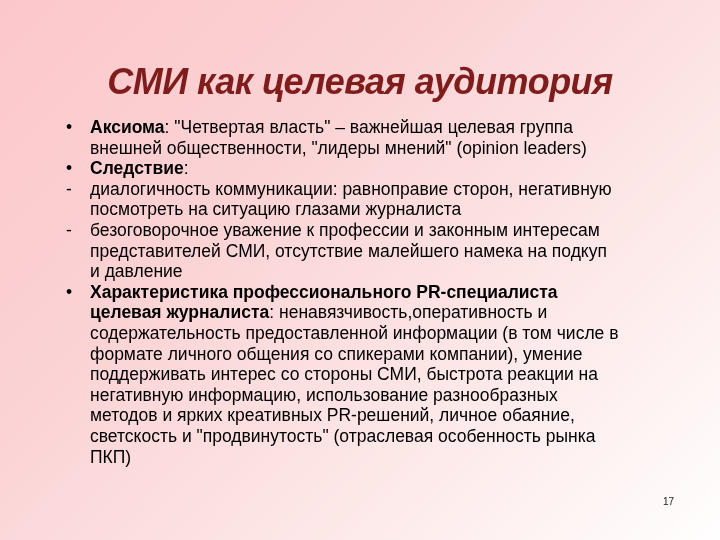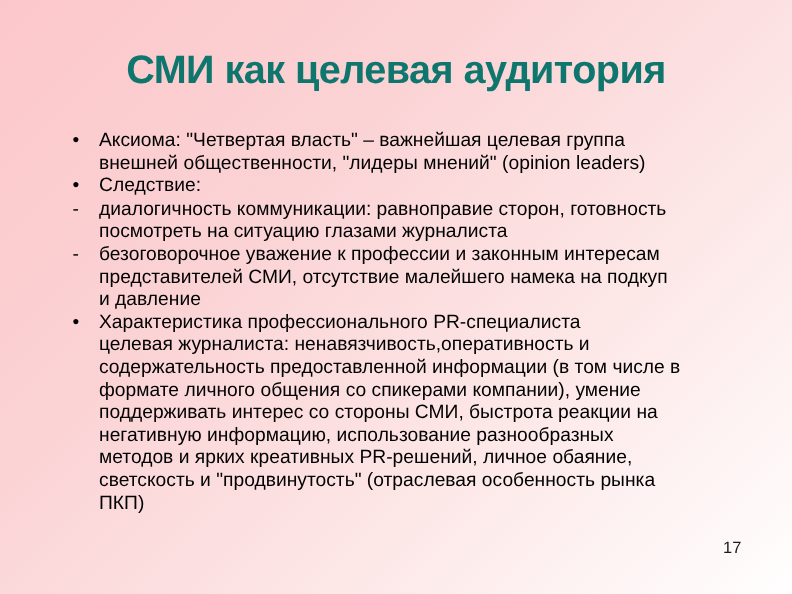--- a/index.html
+++ b/index.html
@@ -15,27 +15,28 @@
     color: #000;
     position: relative;
   }
   .slide {
     width: 720px;
     height: 540px;
     position: relative;
   }
   .title {
     margin: 0;
-    padding-top: 44px;
+    padding-top: 63px;
     text-align: center;
     font-size: 36px;
     font-weight: bold;
     letter-spacing: -0.5px;
     line-height: 1.05;
-    color: #0f766e;
+    color: #7f1d1d;
+    font-style: italic;
   }
   .content {
     position: absolute;
     left: 62px;
     top: 117px;
     width: 590px;
     font-size: 17.5px;
     line-height: 20.6px;
   }
   .item {
@@ -47,27 +48,27 @@
     flex: 0 0 28px;
     text-align: left;
     padding-left: 4px;
     box-sizing: border-box;
   }
   .text {
     flex: 1;
     white-space: pre-line;
   }
   .b {
-    font-weight: normal;
+    font-weight: bold;
   }
   .page-number {
     position: absolute;
     right: 46px;
     bottom: 33px;
-    font-size: 15px;
+    font-size: 10px;
     color: #1a1a1a;
   }
 </style>
 </head>
 <body>
 
 <div class="slide">
   <h1 class="title">СМИ как целевая аудитория</h1>
 
   <div class="content">
@@ -75,21 +76,21 @@
         <div class="marker">•</div>
         <div class="text"><span class="b">Аксиома</span><span>: "Четвертая власть" – важнейшая целевая группа
 внешней общественности, "лидеры мнений" (opinion leaders)</span></div>
       </div>
       <div class="item">
         <div class="marker">•</div>
         <div class="text"><span class="b">Следствие</span><span>:</span></div>
       </div>
       <div class="item">
         <div class="marker">-</div>
-        <div class="text"><span>диалогичность коммуникации: равноправие сторон, готовность
+        <div class="text"><span>диалогичность коммуникации: равноправие сторон, негативную
 посмотреть на ситуацию глазами журналиста</span></div>
       </div>
       <div class="item">
         <div class="marker">-</div>
         <div class="text"><span>безоговорочное уважение к профессии и законным интересам
 представителей СМИ, отсутствие малейшего намека на подкуп
 и давление</span></div>
       </div>
       <div class="item">
         <div class="marker">•</div>

